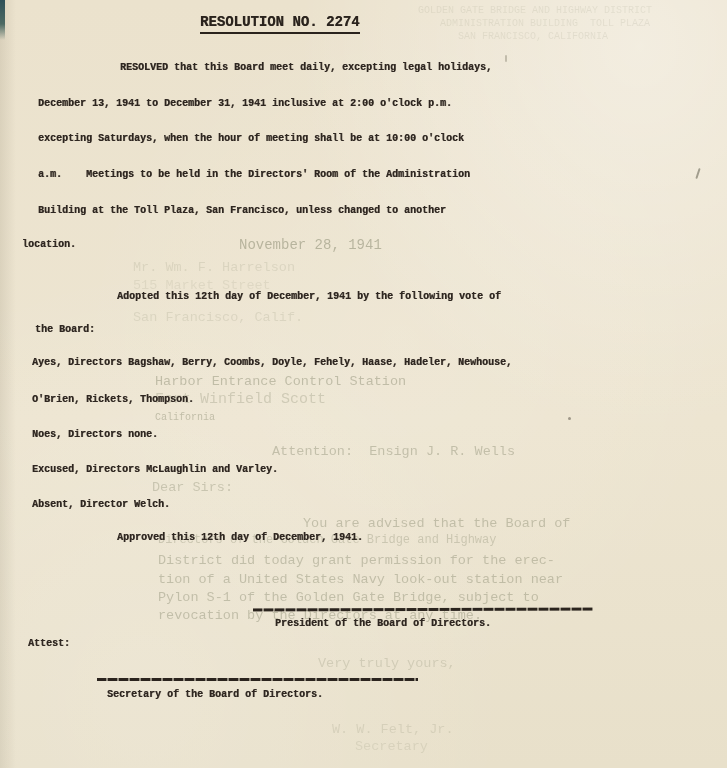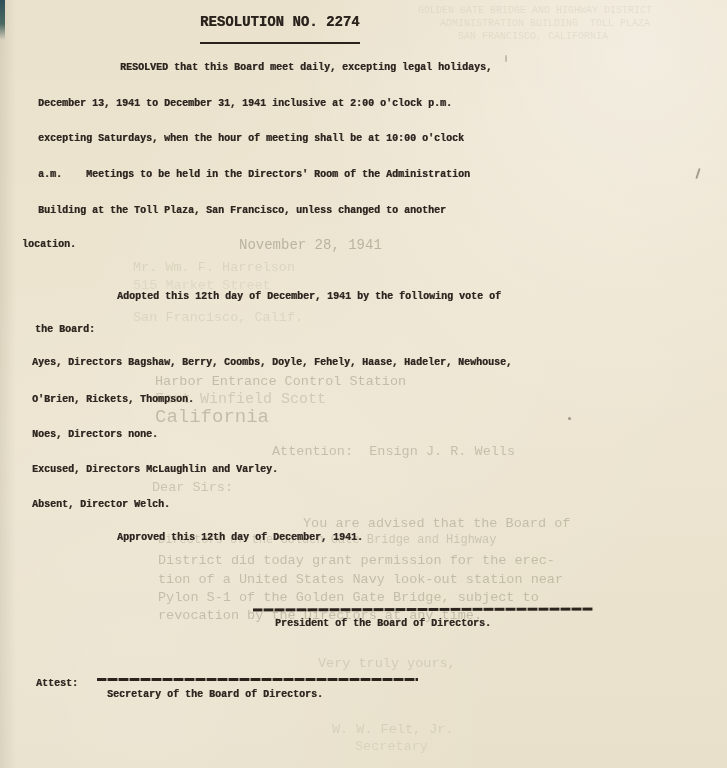--- a/index.html
+++ b/index.html
@@ -15,21 +15,21 @@
     font-family:"Liberation Mono","DejaVu Sans Mono",monospace;
   }
   .edge-strip{
     position:absolute;left:0;top:0;width:5px;height:40px;
     background:linear-gradient(180deg,#2e5058,#4d6a63 60%,rgba(77,106,99,0));
     filter:blur(.4px);
   }
   .title{
     position:absolute;left:200px;top:14px;margin:0;
     font-size:14px;font-weight:700;letter-spacing:0;
-    color:#2a231d;border-bottom:2px solid #2a231d;padding-bottom:12px;
+    color:#2a231d;border-bottom:2px solid #2a231d;padding-bottom:2px;
     text-shadow:.4px .4px .5px rgba(42,35,29,.75);
     white-space:pre;
   }
   .typed-line{
     position:absolute;font-size:10px;font-weight:700;line-height:16px;
     color:#2e2620;white-space:pre;
     text-shadow:.4px .4px .5px rgba(46,38,32,.65);
   }
   .ghost-line{
     position:absolute;font-size:13.5px;font-weight:400;line-height:15px;
@@ -58,21 +58,21 @@
   <div id="ghost-layer">
       <div class="ghost-line" style="left: 418px; top: 3px; opacity: 0.1; font-size: 10px;">GOLDEN GATE BRIDGE AND HIGHWAY DISTRICT</div>
       <div class="ghost-line" style="left: 440px; top: 16px; opacity: 0.1; font-size: 10px;">ADMINISTRATION BUILDING  TOLL PLAZA</div>
       <div class="ghost-line" style="left: 458px; top: 29px; opacity: 0.1; font-size: 10px;">SAN FRANCISCO, CALIFORNIA</div>
       <div class="ghost-line" style="left: 239px; top: 238px; opacity: 0.38; font-size: 14px;">November 28, 1941</div>
       <div class="ghost-line" style="left: 133px; top: 260px; opacity: 0.13; font-size: 13.5px;">Mr. Wm. F. Harrelson</div>
       <div class="ghost-line" style="left: 133px; top: 278px; opacity: 0.1; font-size: 13.5px;">515 Market Street</div>
       <div class="ghost-line" style="left: 133px; top: 310px; opacity: 0.13; font-size: 13.5px;">San Francisco, Calif.</div>
       <div class="ghost-line" style="left: 155px; top: 374px; opacity: 0.32; font-size: 13.5px;">Harbor Entrance Control Station</div>
       <div class="ghost-line" style="left: 155px; top: 392px; opacity: 0.22; font-size: 15px;">Fort Winfield Scott</div>
-      <div class="ghost-line" style="left: 155px; top: 410px; opacity: 0.32; font-size: 19px;">California</div>
+      <div class="ghost-line" style="left: 155px; top: 410px; opacity: 0.32; font-size: 10px;">California</div>
       <div class="ghost-line" style="left: 272px; top: 444px; opacity: 0.3; font-size: 13.5px;">Attention:  Ensign J. R. Wells</div>
       <div class="ghost-line" style="left: 152px; top: 480px; opacity: 0.26; font-size: 13.5px;">Dear Sirs:</div>
       <div class="ghost-line" style="left: 303px; top: 516px; opacity: 0.3; font-size: 13.5px; text-align: right;">You are advised that the Board of</div>
       <div class="ghost-line" style="left: 158px; top: 533px; opacity: 0.24; font-size: 12px;">Directors of the Golden Gate Bridge and Highway</div>
       <div class="ghost-line" style="left: 158px; top: 553px; opacity: 0.3; font-size: 13.5px;">District did today grant permission for the erec-</div>
       <div class="ghost-line" style="left: 158px; top: 572px; opacity: 0.3; font-size: 13.5px;">tion of a United States Navy look-out station near</div>
       <div class="ghost-line" style="left: 158px; top: 590px; opacity: 0.3; font-size: 13.5px;">Pylon S-1 of the Golden Gate Bridge, subject to</div>
       <div class="ghost-line" style="left: 158px; top: 608px; opacity: 0.3; font-size: 13.5px;">revocation by the Directors at any time.</div>
       <div class="ghost-line" style="left: 318px; top: 656px; opacity: 0.18; font-size: 13.5px;">Very truly yours,</div>
       <div class="ghost-line" style="left: 332px; top: 722px; opacity: 0.14; font-size: 13.5px;">W. W. Felt, Jr.</div>
@@ -87,21 +87,21 @@
       <div class="typed-line" style="left: 22px; top: 237px;">location.</div>
       <div class="typed-line" style="left: 117px; top: 289px;">Adopted this 12th day of December, 1941 by the following vote of</div>
       <div class="typed-line" style="left: 35px; top: 322px;">the Board:</div>
       <div class="typed-line" style="left: 32px; top: 355px;">Ayes, Directors Bagshaw, Berry, Coombs, Doyle, Fehely, Haase, Hadeler, Newhouse,</div>
       <div class="typed-line" style="left: 32px; top: 392px;">O'Brien, Rickets, Thompson.</div>
       <div class="typed-line" style="left: 32px; top: 427px;">Noes, Directors none.</div>
       <div class="typed-line" style="left: 32px; top: 462px;">Excused, Directors McLaughlin and Varley.</div>
       <div class="typed-line" style="left: 32px; top: 497px;">Absent, Director Welch.</div>
       <div class="typed-line" style="left: 117px; top: 530px;">Approved this 12th day of December, 1941.</div>
       <div class="typed-line" style="left: 275px; top: 616px;">President of the Board of Directors.</div>
-      <div class="typed-line" style="left: 28px; top: 676px; margin-left: 8px;">Attest:</div>
+      <div class="typed-line" style="left: 28px; top: 636px;">Attest:</div>
       <div class="typed-line" style="left: 107px; top: 687px;">Secretary of the Board of Directors.</div>
     </div>
 
   <div class="rule" id="president-rule"></div>
   <div class="rule" id="attest-rule"></div>
 
   <div class="speck" id="speck-slash"></div>
   <div class="speck" id="speck-dot1"></div>
   <div class="speck" id="speck-dot2"></div>
 </div>

